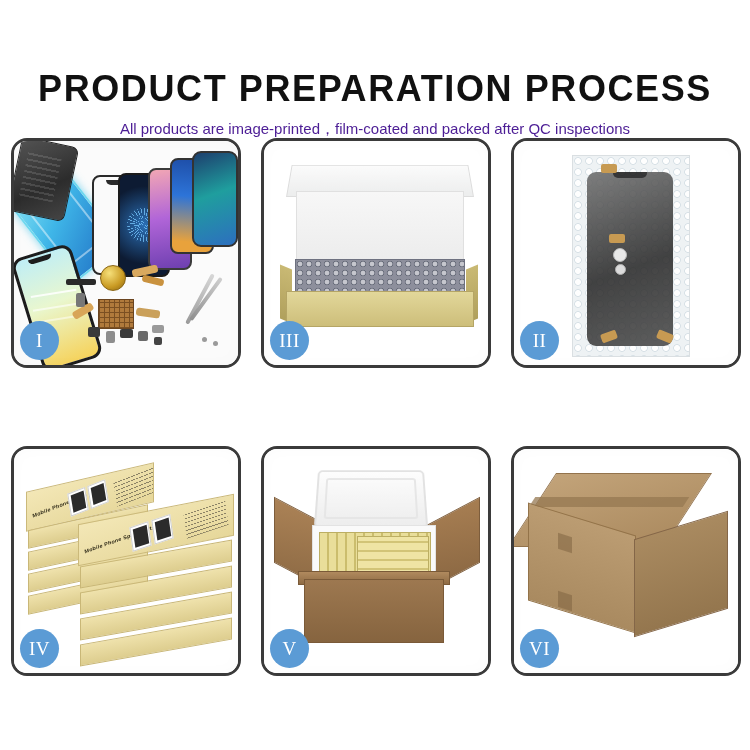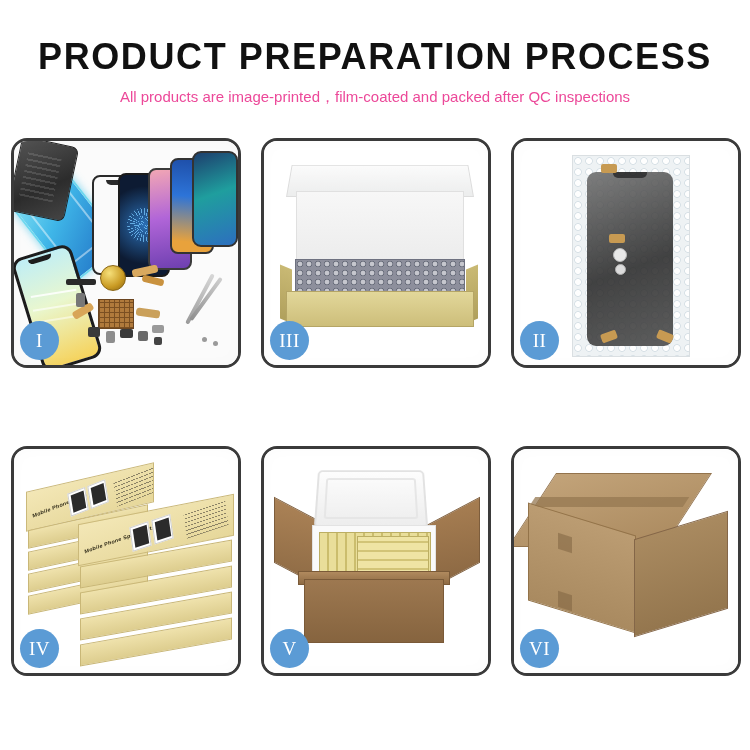--- a/index.html
+++ b/index.html
@@ -22,26 +22,27 @@
     text-align: center;
   }
   .title {
     font-family: "Liberation Sans", sans-serif;
     font-size: 36px;
     font-weight: bold;
     letter-spacing: 1.6px;
     color: #111111;
     line-height: 42px;
     white-space: nowrap;
+    margin-top: 32px;
   }
   .subtitle {
     font-family: "Liberation Sans", sans-serif;
     font-size: 15px;
     font-weight: normal;
-    color: #ec4899;
+    color: #4c1d95;
     line-height: 20px;
     margin-top: 9px;
     white-space: nowrap;
   }
 
   
   .grid {
     position: absolute;
     left: 11px;
     top: 138px;

